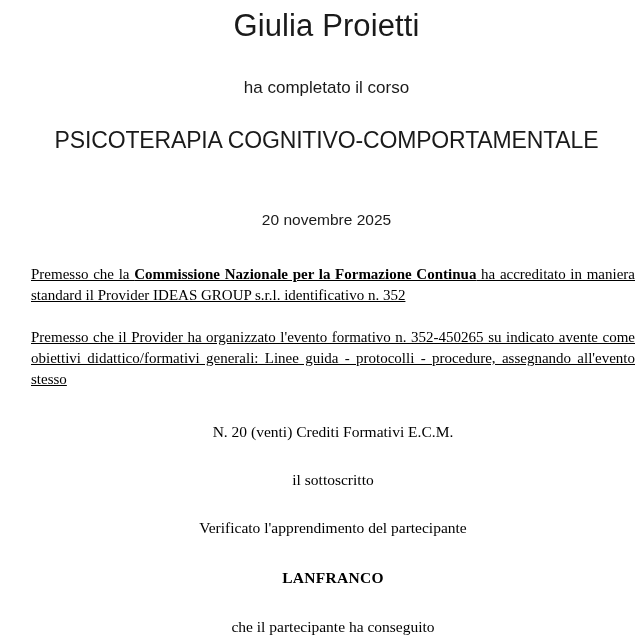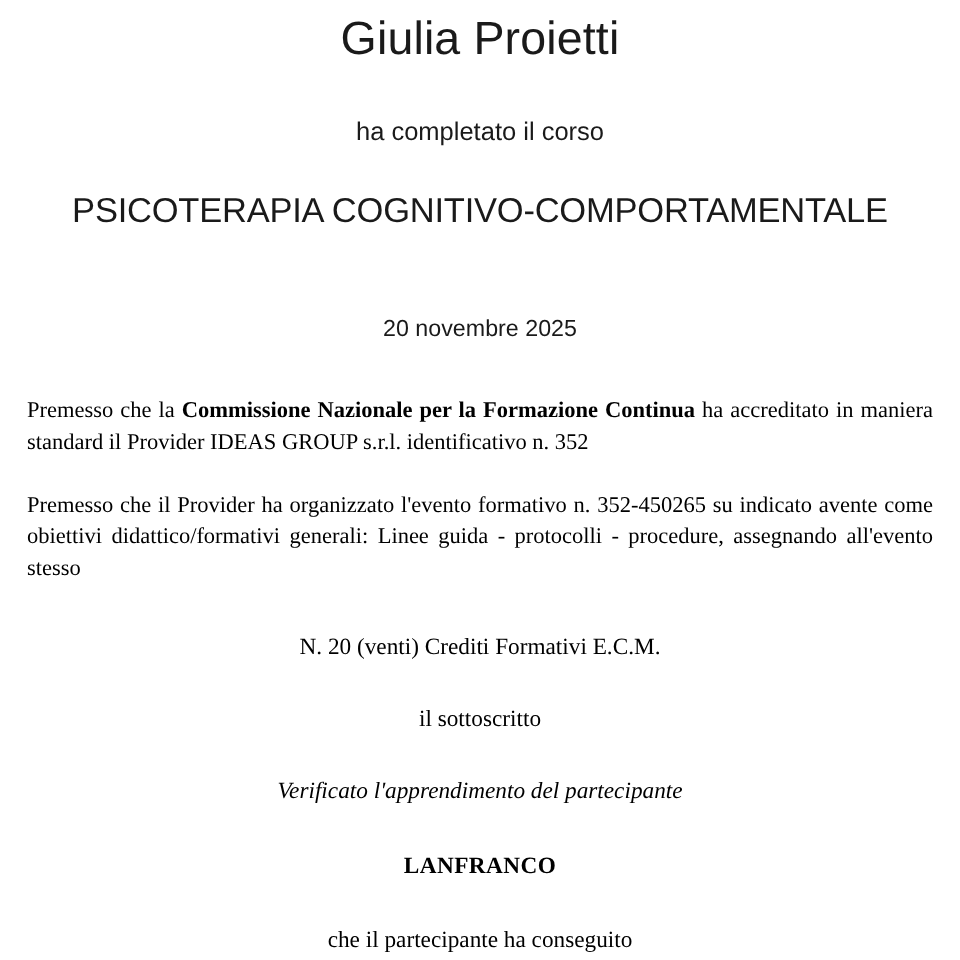--- a/index.html
+++ b/index.html
@@ -16,20 +16,21 @@
     color: #000000;
     -webkit-font-smoothing: antialiased;
   }
 
   .page {
     position: relative;
     width: 640px;
     height: 448px;
     background: #ffffff;
     box-sizing: border-box;
+    padding-left: 13px;
   }
 
   
   .sans {
     font-family: "Liberation Sans", "DejaVu Sans", sans-serif;
     text-align: center;
     color: #1a1a1a;
   }
 
   .participant-name {
@@ -75,20 +76,21 @@
   }
 
   .para {
     font-family: "Liberation Serif", "DejaVu Serif", serif;
     font-size: 15px;
     line-height: 21px;
     text-align: justify;
     text-justify: inter-word;
     margin: 0;
     hyphens: none;
+    text-decoration: underline;
   }
 
   .para-1 { padding-top: 34px; }
   .para-2 { padding-top: 21px; }
 
   .para b {
     font-weight: 700;
   }
 
   .centered-line {
@@ -96,21 +98,21 @@
     font-size: 15.5px;
     line-height: 21px;
     text-align: center;
     margin: 0;
     font-weight: 400;
   }
 
   .credits-line   { padding-top: 31px; }
   .undersigned    { padding-top: 27px; }
   .signer-name    { padding-top: 28px; font-size: 15.5px; }
-  .verified-line  { padding-top: 27px; font-style: italic; }
+  .verified-line  { padding-top: 27px; }
   .certifies      { padding-top: 29px; font-weight: 700; letter-spacing: 0.3px; }
   .achieved-line  { padding-top: 28px; }
 </style>
 </head>
 <body>
 
 <div class="page">
 
   <h1 class="sans participant-name">Giulia Proietti</h1>
 

